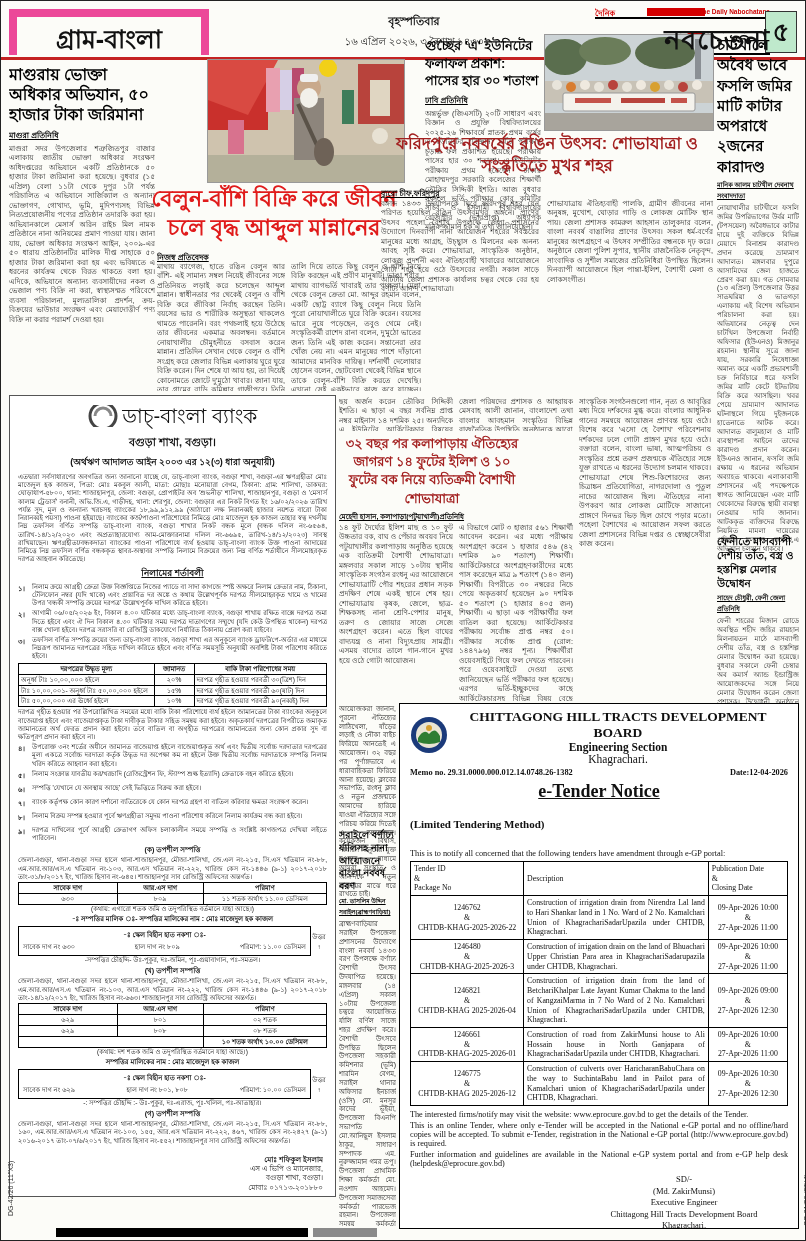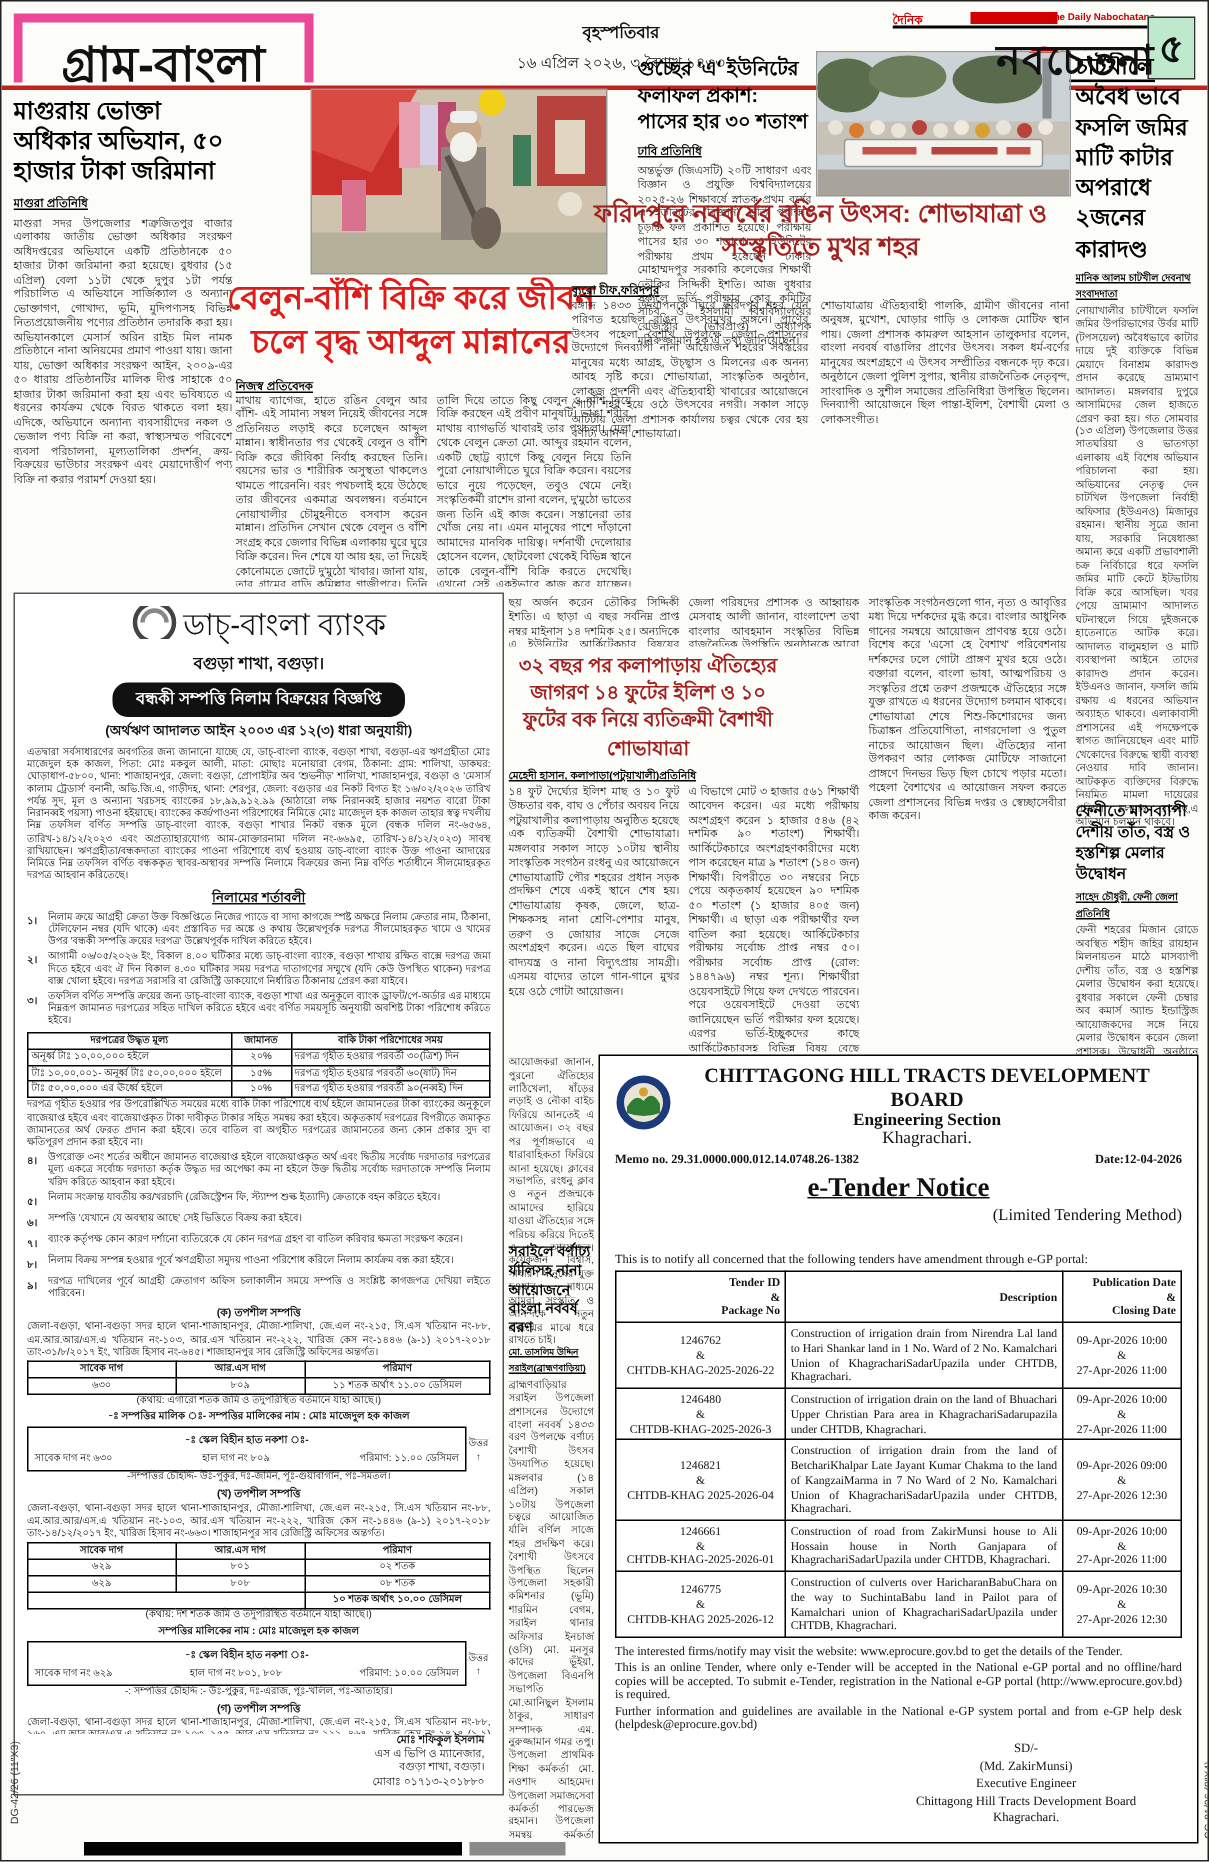--- a/index.html
+++ b/index.html
@@ -8,42 +8,42 @@
        border:1px solid #222;box-sizing:border-box}
   .abs{position:absolute;overflow:hidden}
   .just{text-align:justify;text-justify:inter-word}
   .bodytxt{font-size:7.3px;line-height:1.3;color:#1a1a1a}
   .byline{font-size:7.8px;font-weight:bold;text-decoration:underline;color:#000}
   .hl-black{font-weight:bold;color:#000;text-align:left}
   .hl-red{font-weight:bold;color:#e01b1b;text-align:center}
   .hl-maroon{font-weight:bold;color:#a32020;text-align:center}
   .pre{white-space:pre-line}
   
-  .section-box{border:6px solid #ec4899;padding:3px 26px;font-size:32px;font-weight:bold}
+  .section-box{border:8px solid #ec4899;padding:3px 39px;font-size:25px;font-weight:bold}
   .logo-main{font-size:27px;font-weight:bold;letter-spacing:1px;position:relative;z-index:1}
   .red-dot{position:absolute;width:30px;height:30px;background:#d40000;border-radius:50%;
            left:86px;top:12px;z-index:0}
   .pagenum{background:#bfe9cc;border:1px solid #333;width:30px;height:40px;
            font-size:26px;font-weight:bold;text-align:center;line-height:40px}
   
   .ad-box{border:1px solid #555;background:#fff}
   .pill{display:inline-block;background:#111;color:#fff;border-radius:10px;
         padding:2px 16px;font-size:11px;font-weight:bold}
   .adsmall{font-size:6.6px;line-height:1.25}
   table.grid{border-collapse:collapse;width:100%}
   table.grid th,table.grid td{border:0.8px solid #000;padding:1px 2px;font-size:6.6px;line-height:1.2}
   table.grid th{font-weight:bold;text-align:center}
   .sketch{border:1px solid #000;padding:2px 4px;flex:1}
   .term-row{display:flex;margin-top:2px}
   .term-num{width:14px;flex:none;font-weight:bold;font-size:6.8px}
   
   .tender-box{border:1.5px solid #000;background:#fff;font-family:"Liberation Serif",serif}
   table.tgrid{border-collapse:collapse;width:100%}
   table.tgrid th,table.tgrid td{border:1px solid #000;padding:2px 3px;font-size:7.8px;line-height:1.25;vertical-align:middle}
-  table.tgrid th{font-weight:bold;text-align:right}
+  table.tgrid th{font-weight:normal;text-align:left}
   .vmark{position:absolute;font-size:7px;color:#333;transform:rotate(-90deg);transform-origin:left top;white-space:nowrap}
 </style>
 </head>
 <body>
 
 <div class="abs" style="left:8px;top:6px;right:8px;height:48px">
   <div class="abs section-box" style="left:0;top:2px">গ্রাম-বাংলা</div>
   <div class="abs" style="left:300px;top:6px;width:210px;text-align:center">
     <div style="font-size:11px;font-weight:bold">বৃহস্পতিবার</div>
     <div style="font-size:10px;margin-top:2px">১৬ এপ্রিল ২০২৬, ৩ বৈশাখ ১৪৩৩</div>
@@ -165,21 +165,20 @@
   <div class="abs" style="left:0;top:0;right:0;bottom:40px;padding:5px 8px;overflow:hidden">
     <div style="text-align:center">
       <span style="vertical-align:middle">
         <svg width="30" height="22" viewBox="0 0 30 22">
             <path d="M2 11 A13 13 0 0 1 28 11 A13 13 0 0 1 2 11" fill="none" stroke="#444" stroke-width="3"></path>
             <path d="M7 11 A8 8 0 0 1 23 11" fill="none" stroke="#888" stroke-width="3"></path>
           </svg>
       </span>
       <span style="font-size:20px;font-weight:normal;vertical-align:middle">ডাচ্-বাংলা ব্যাংক</span>
       <div style="font-size:11px;font-weight:bold">বগুড়া শাখা, বগুড়া।</div>
-      <div style="margin-top:2px"><span class="pill">বন্ধকী সম্পত্তি নিলাম বিক্রয়ের বিজ্ঞপ্তি</span></div>
       <div style="font-size:9px;font-weight:bold;margin-top:2px">(অর্থঋণ আদালত আইন ২০০৩ এর ১২(৩) ধারা অনুযায়ী)</div>
     </div>
     <div class="adsmall just" style="margin-top:3px">এতদ্বারা সর্বসাধারণের অবগতির জন্য জানানো যাচ্ছে যে, ডাচ্-বাংলা ব্যাংক, বগুড়া শাখা, বগুড়া-এর ঋণগ্রহীতা মোঃ মাজেদুল হক কাজল, পিতা: মোঃ মকবুল আলী, মাতা: মোছাঃ মনোয়ারা বেগম, ঠিকানা: গ্রাম: শালিখা, ডাকঘর: ঘোড়াধাপ-৫৮০০, থানা: শাজাহানপুর, জেলা: বগুড়া, প্রোপাইটর অব 'শুভনীড়' শালিখা, শাজাহানপুর, বগুড়া ও 'মেসার্স কালাম ট্রেডার্স' বনানী, অভি.জি.এ, গাড়ীদহ, থানা: শেরপুর, জেলা: বগুড়ার এর নিকট বিগত ইং ১৬/০২/২০২৬ তারিখ পর্যন্ত সুদ, মূল ও অন্যান্য খরচসহ ব্যাংকের ১৮,৯৯,৯১২.৯৯ (আঠারো লক্ষ নিরানব্বই হাজার নয়শত বারো টাকা নিরানব্বই পয়সা) পাওনা হইয়াছে। ব্যাংকের কর্জ/পাওনা পরিশোধের নিমিত্তে মোঃ মাজেদুল হক কাজল তাহার স্বত্ব দখলীয় নিম্ন তফসিল বর্ণিত সম্পত্তি ডাচ্-বাংলা ব্যাংক, বগুড়া শাখার নিকট বন্ধক মূলে (বন্ধক দলিল নং-৬৫৬৪, তারিখ-১৪/১২/২০২৩ এবং অপ্রত্যাহারযোগ্য আম-মোক্তারনামা দলিল নং-৬৬৯৫, তারিখ-১৪/১২/২০২৩) সাবস্থ রাখিয়াছেন। ঋণগ্রহীতা/বন্ধকদাতা ব্যাংকের পাওনা পরিশোধে ব্যর্থ হওয়ায় ডাচ্-বাংলা ব্যাংক উক্ত পাওনা আদায়ের নিমিত্তে নিম্ন তফসিল বর্ণিত বন্ধককৃত স্থাবর-অস্থাবর সম্পত্তি নিলামে বিক্রয়ের জন্য নিম্ন বর্ণিত শর্তাধীনে সীলমোহরকৃত দরপত্র আহবান করিতেছে।</div>
     <div style="text-align:center;font-size:9px;font-weight:bold;text-decoration:underline;margin-top:2px">নিলামের শর্তাবলী</div>
 
     <div class="term-row">
         <span class="term-num">১।</span>
         <span class="adsmall just" style="flex:1">নিলাম ক্রয়ে আগ্রহী ক্রেতা উক্ত বিজ্ঞপ্তিতে নিজের প্যাডে বা সাদা কাগজে স্পষ্ট অক্ষরে নিলাম ক্রেতার নাম, ঠিকানা, টেলিফোন নম্বর (যদি থাকে) এবং প্রস্তাবিত দর অঙ্কে ও কথায় উল্লেখপূর্বক দরপত্র সীলমোহরকৃত খামে ও খামের উপর 'বন্ধকী সম্পত্তি ক্রয়ের দরপত্র' উল্লেখপূর্বক দাখিল করিতে হইবে।</span>
       </div>
     <div class="term-row">
@@ -339,21 +338,21 @@
       <div style="font-size:13.5px;font-weight:bold">CHITTAGONG HILL TRACTS DEVELOPMENT BOARD</div>
       <div style="font-size:11.5px;font-weight:bold">Engineering Section</div>
       <div style="font-size:11.5px">Khagrachari.</div>
     </div>
   </div>
   <div style="display:flex;justify-content:space-between;font-size:8.3px;font-weight:bold;margin-top:3px">
     <span>Memo no. 29.31.0000.000.012.14.0748.26-1382</span>
     <span>Date:12-04-2026</span>
   </div>
   <div style="text-align:center;font-size:18px;font-weight:bold;text-decoration:underline;margin-top:4px">e-Tender Notice</div>
-  <div style="text-align:right;font-size:11px;font-weight:normal;margin-top:2px">(Limited Tendering Method)</div>
+  <div style="text-align:left;font-size:11px;font-weight:bold;margin-top:16px">(Limited Tendering Method)</div>
   <div style="font-size:8.3px;margin-top:19px">This is to notify all concerned that the following tenders have amendment through e-GP portal:</div>
   <table class="tgrid" style="margin-top:3px">
     <tbody>
         <tr>
       <th style="width:30%" class="pre">Tender ID
 &amp;
 Package No</th>
       <th style="width:49%">Description</th>
       <th class="pre">Publication Date
 &amp;

